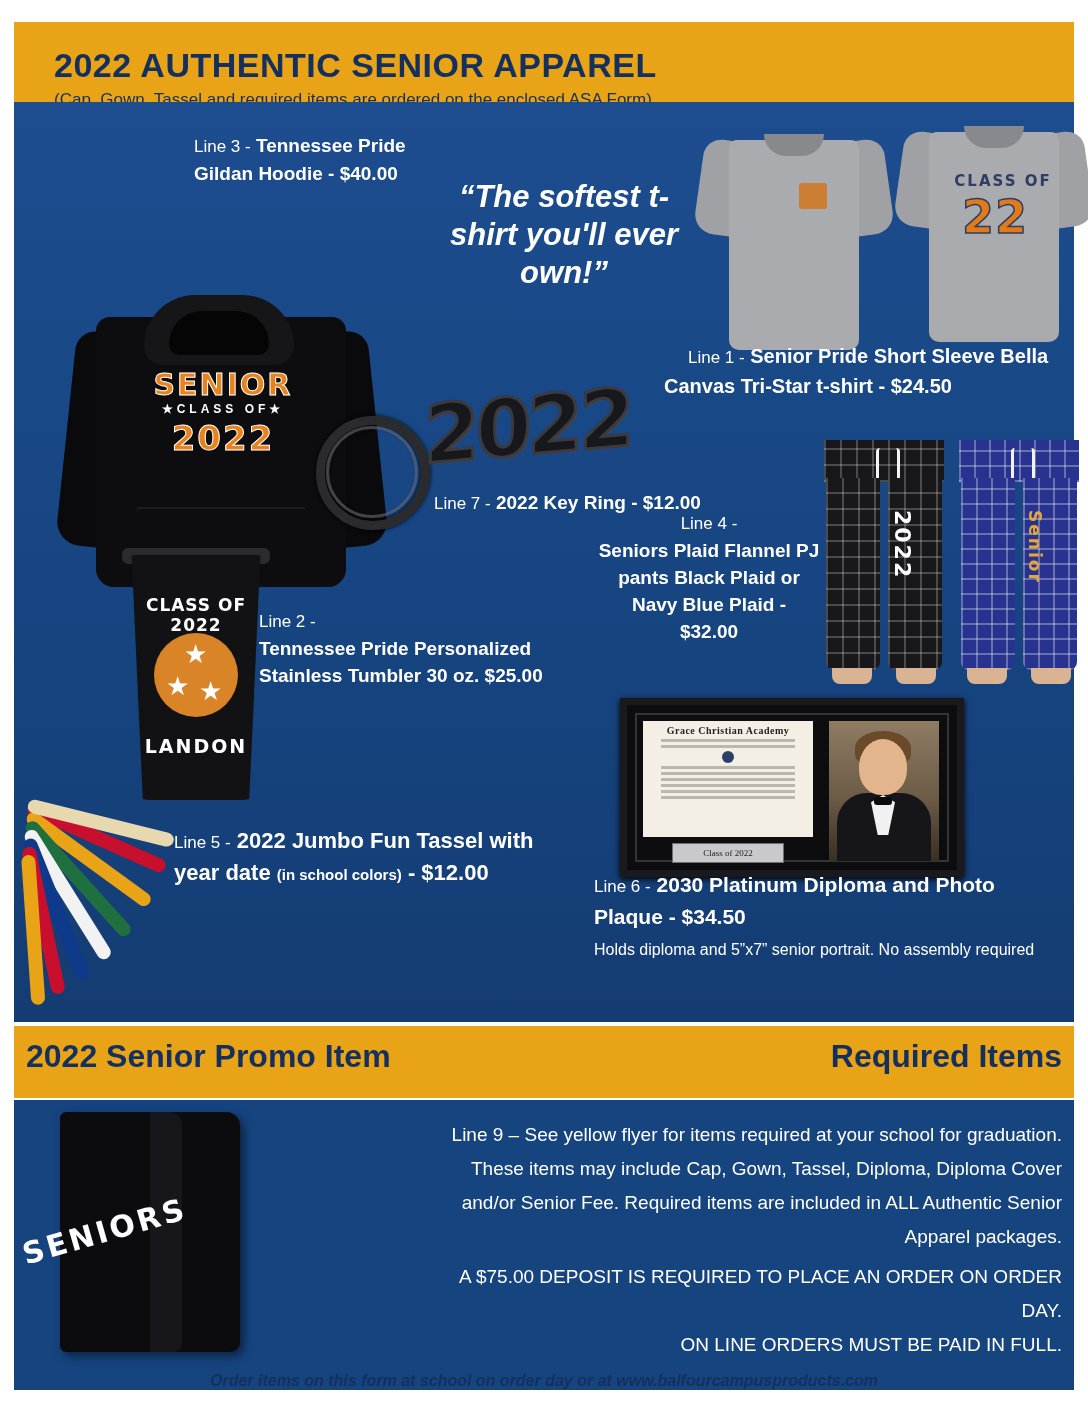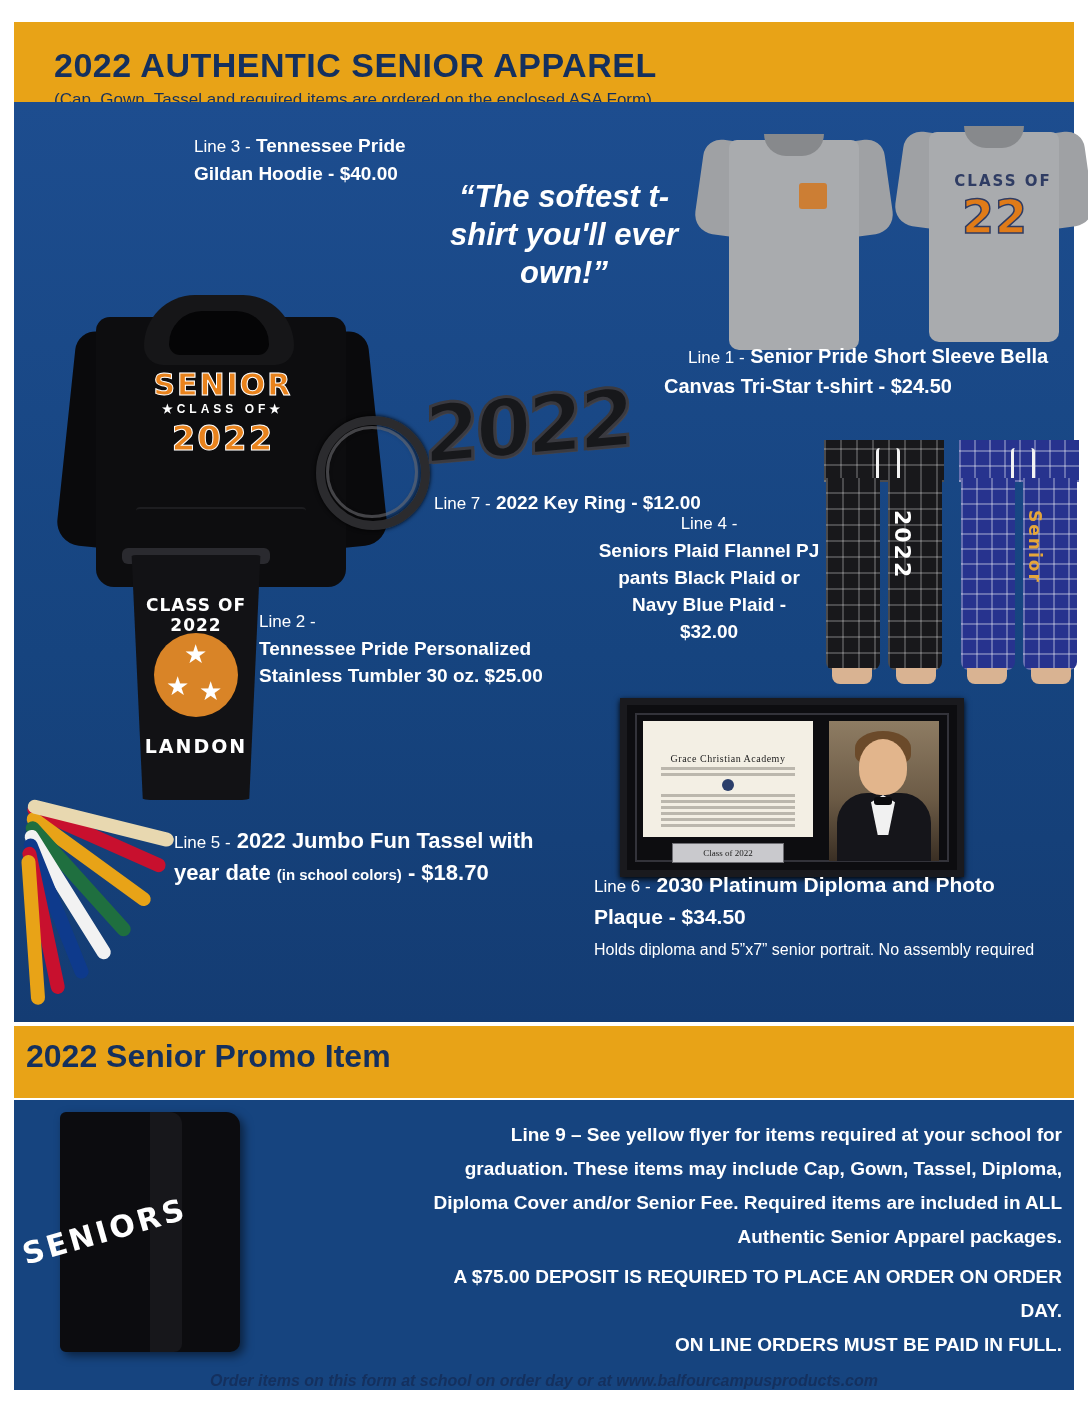--- a/index.html
+++ b/index.html
@@ -199,21 +199,21 @@
     background:#0d0d10;border:7px solid #1a1a1e;box-shadow:0 2px 6px #000;
   }
   .plaque-inner{
     position:absolute;left:8px;top:8px;right:8px;bottom:8px;border:2px solid #33333a;
   }
   .diploma{
     position:absolute;left:16px;top:16px;width:170px;height:116px;background:#f3efe4;
     font-size:5px;color:#222;padding:4px;box-sizing:border-box;text-align:center;
     font-family:"Liberation Serif", serif;
   }
-  .dip-title{font-size:10px;font-weight:normal;letter-spacing:.5px;margin-top:28px;}
+  .dip-title{font-size:10px;font-weight:bold;letter-spacing:.5px;}
   .dip-line{display:block;height:3px;background:#8c8880;margin:3px 14px;opacity:.55;}
   .dip-seal{width:12px;height:12px;border-radius:50%;background:#2b3f6b;margin:2px auto;}
   .plate{
     position:absolute;left:45px;top:138px;width:110px;height:18px;
     background:#c9c9cd;border:1px solid #6d6d72;
     font-size:9px;color:#1c1c1c;text-align:center;line-height:18px;
     font-family:"Liberation Serif", serif;
   }
   .portrait{
     position:absolute;right:18px;top:16px;width:110px;height:140px;
@@ -249,21 +249,21 @@
     background:#17171b;border-radius:0 12px 8px 0;
   }
   .blanket-text{
     position:absolute;left:20px;top:1215px;width:160px;
     color:#ffffff;font-size:30px;font-weight:bold;letter-spacing:3px;
     transform:rotate(-16deg);
     font-family:"DejaVu Sans", sans-serif;
   }
   .req-text{
     position:absolute;right:26px;top:1118px;width:640px;text-align:right;
-    color:#ffffff;font-size:19px;line-height:34px;font-weight:bold;
+    color:#ffffff;font-size:19px;line-height:34px;font-weight:normal;
   }
   .footer-note{
     position:absolute;left:0;top:1372px;width:1088px;text-align:center;
     color:#14305e;font-size:16px;font-weight:bold;font-style:italic;
   }
   .delivery-note{
     position:absolute;left:0;top:990px;width:1060px;text-align:center;
     color:#ffffff;font-size:15px;font-style:italic;
   }
 </style>
@@ -417,28 +417,29 @@
       <div class="strand" style="background:#0e3a8c;top:54px;transform:rotate(68deg);"></div>
       <div class="strand" style="background:#c8102e;top:62px;transform:rotate(78deg);"></div>
       <div class="strand" style="background:#e8a317;top:70px;transform:rotate(86deg);"></div>
       <div class="strand" style="background:#e8d8b0;top:20px;transform:rotate(14deg);"></div>
     </div>
 
     <div style="position:absolute;left:160px;top:724px;width:400px;color:#fff;font-size:22px;line-height:30px;font-weight:bold;">
       <span style="font-weight:normal;font-size:17px;">Line 5  -</span>
       <span>2022 Jumbo Fun Tassel with year date</span>
       <span style="font-size:15px;font-weight:bold;">(in school colors)</span>
-      <span>- $18.70</span>
+      <span>- $12.00</span>
     </div>
 
     <div class="delivery-note">Some Authentic Senior Apparel items will be delivered on order day (while supplies last).</div>
   </div>
 
   <div class="gold-band2"></div>
   <div class="promo-title">2022 Senior Promo Item</div>
+  <div class="required-title">Required Items</div>
 
   <div class="blue-panel2"></div>
 
   <div class="blanket"></div>
   <div class="blanket-fold"></div>
   <div class="blanket-text">SENIORS</div>
 
 
   <div class="req-text">
     <div>Line 9 – See yellow flyer for items required at your school for graduation. These items may include Cap, Gown, Tassel, Diploma, Diploma Cover and/or Senior Fee.  Required items are included in ALL Authentic Senior Apparel packages.</div>

